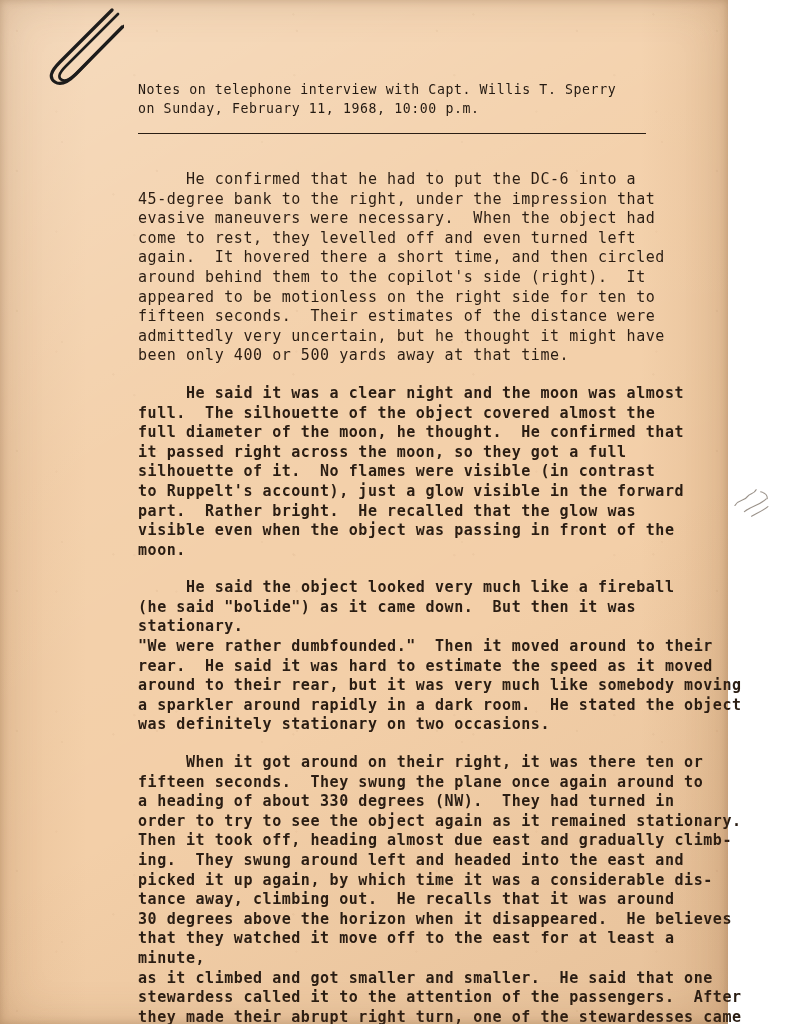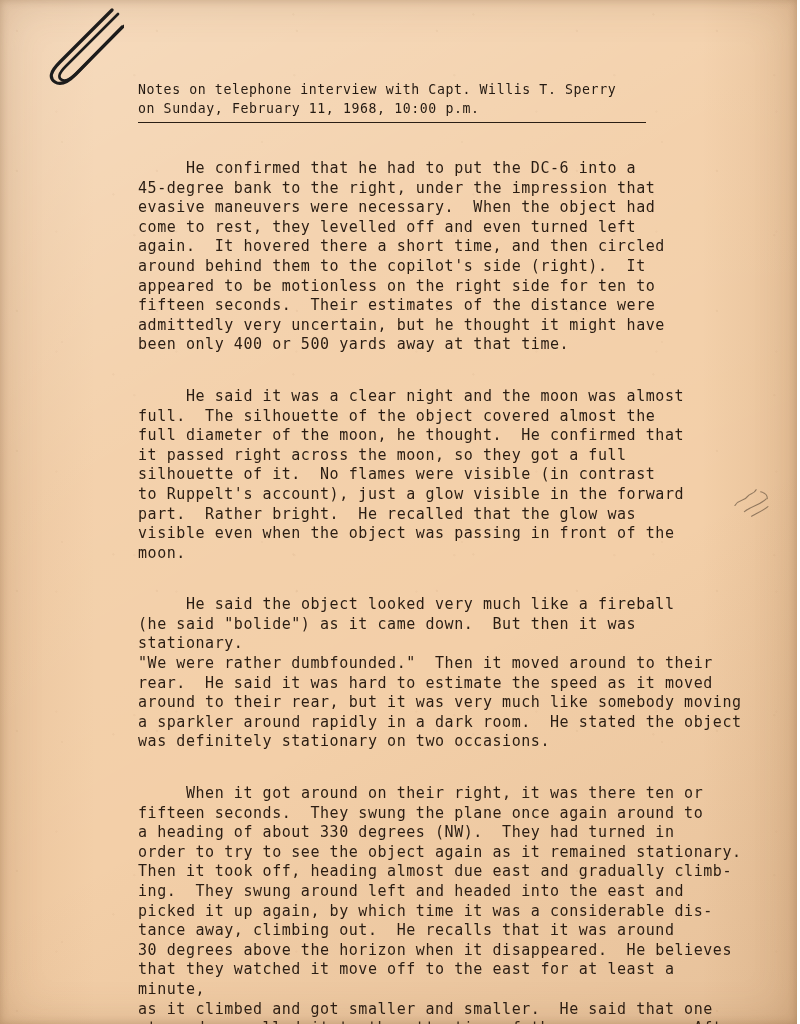--- a/index.html
+++ b/index.html
@@ -9,21 +9,21 @@
   }
   body {
     width: 800px;
     height: 1024px;
     overflow: hidden;
     font-family: "DejaVu Sans Mono", monospace;
   }
 
   #page {
     position: relative;
-    width: 797px;
+    width: 728px;
     height: 1024px;
     background: #f3cfa8;
     background-image:
       linear-gradient(150deg, rgba(255,255,255,0.26) 0%, rgba(255,255,255,0.05) 35%, rgba(0,0,0,0.00) 62%, rgba(120,70,30,0.10) 100%),
       linear-gradient(to right, rgba(160,100,50,0.10) 0%, rgba(255,255,255,0.00) 12%, rgba(255,255,255,0.00) 88%, rgba(150,95,45,0.13) 100%);
     box-sizing: border-box;
   }
 
   
   #vignette {
@@ -52,34 +52,34 @@
   .heading {
     font-size: 13.2px;
     line-height: 19px;
     letter-spacing: 0.6px;
     color: #241a12;
     white-space: pre;
   }
   .heading .line2 {
     display: inline-block;
     border-bottom: 1.4px solid #2a1e14;
-    padding-bottom: 4px;
+    padding-bottom: 15px;
     width: 508px;
   }
 
   .para {
     font-size: 15px;
     line-height: 19.6px;
     letter-spacing: 0.55px;
     color: #2a1d13;
     white-space: pre-wrap;
     margin: 0;
     text-indent: 0;
   }
-  .para + .para { margin-top: 32px; }
+  .para + .para { margin-top: 18px; font-weight: bold; }
   #body-block { margin-top: 36px; }
 
   
   #margin-note {
     position: absolute;
     left: 733px;
     top: 488px;
     width: 56px;
     height: 30px;
     transform: rotate(-12deg);

